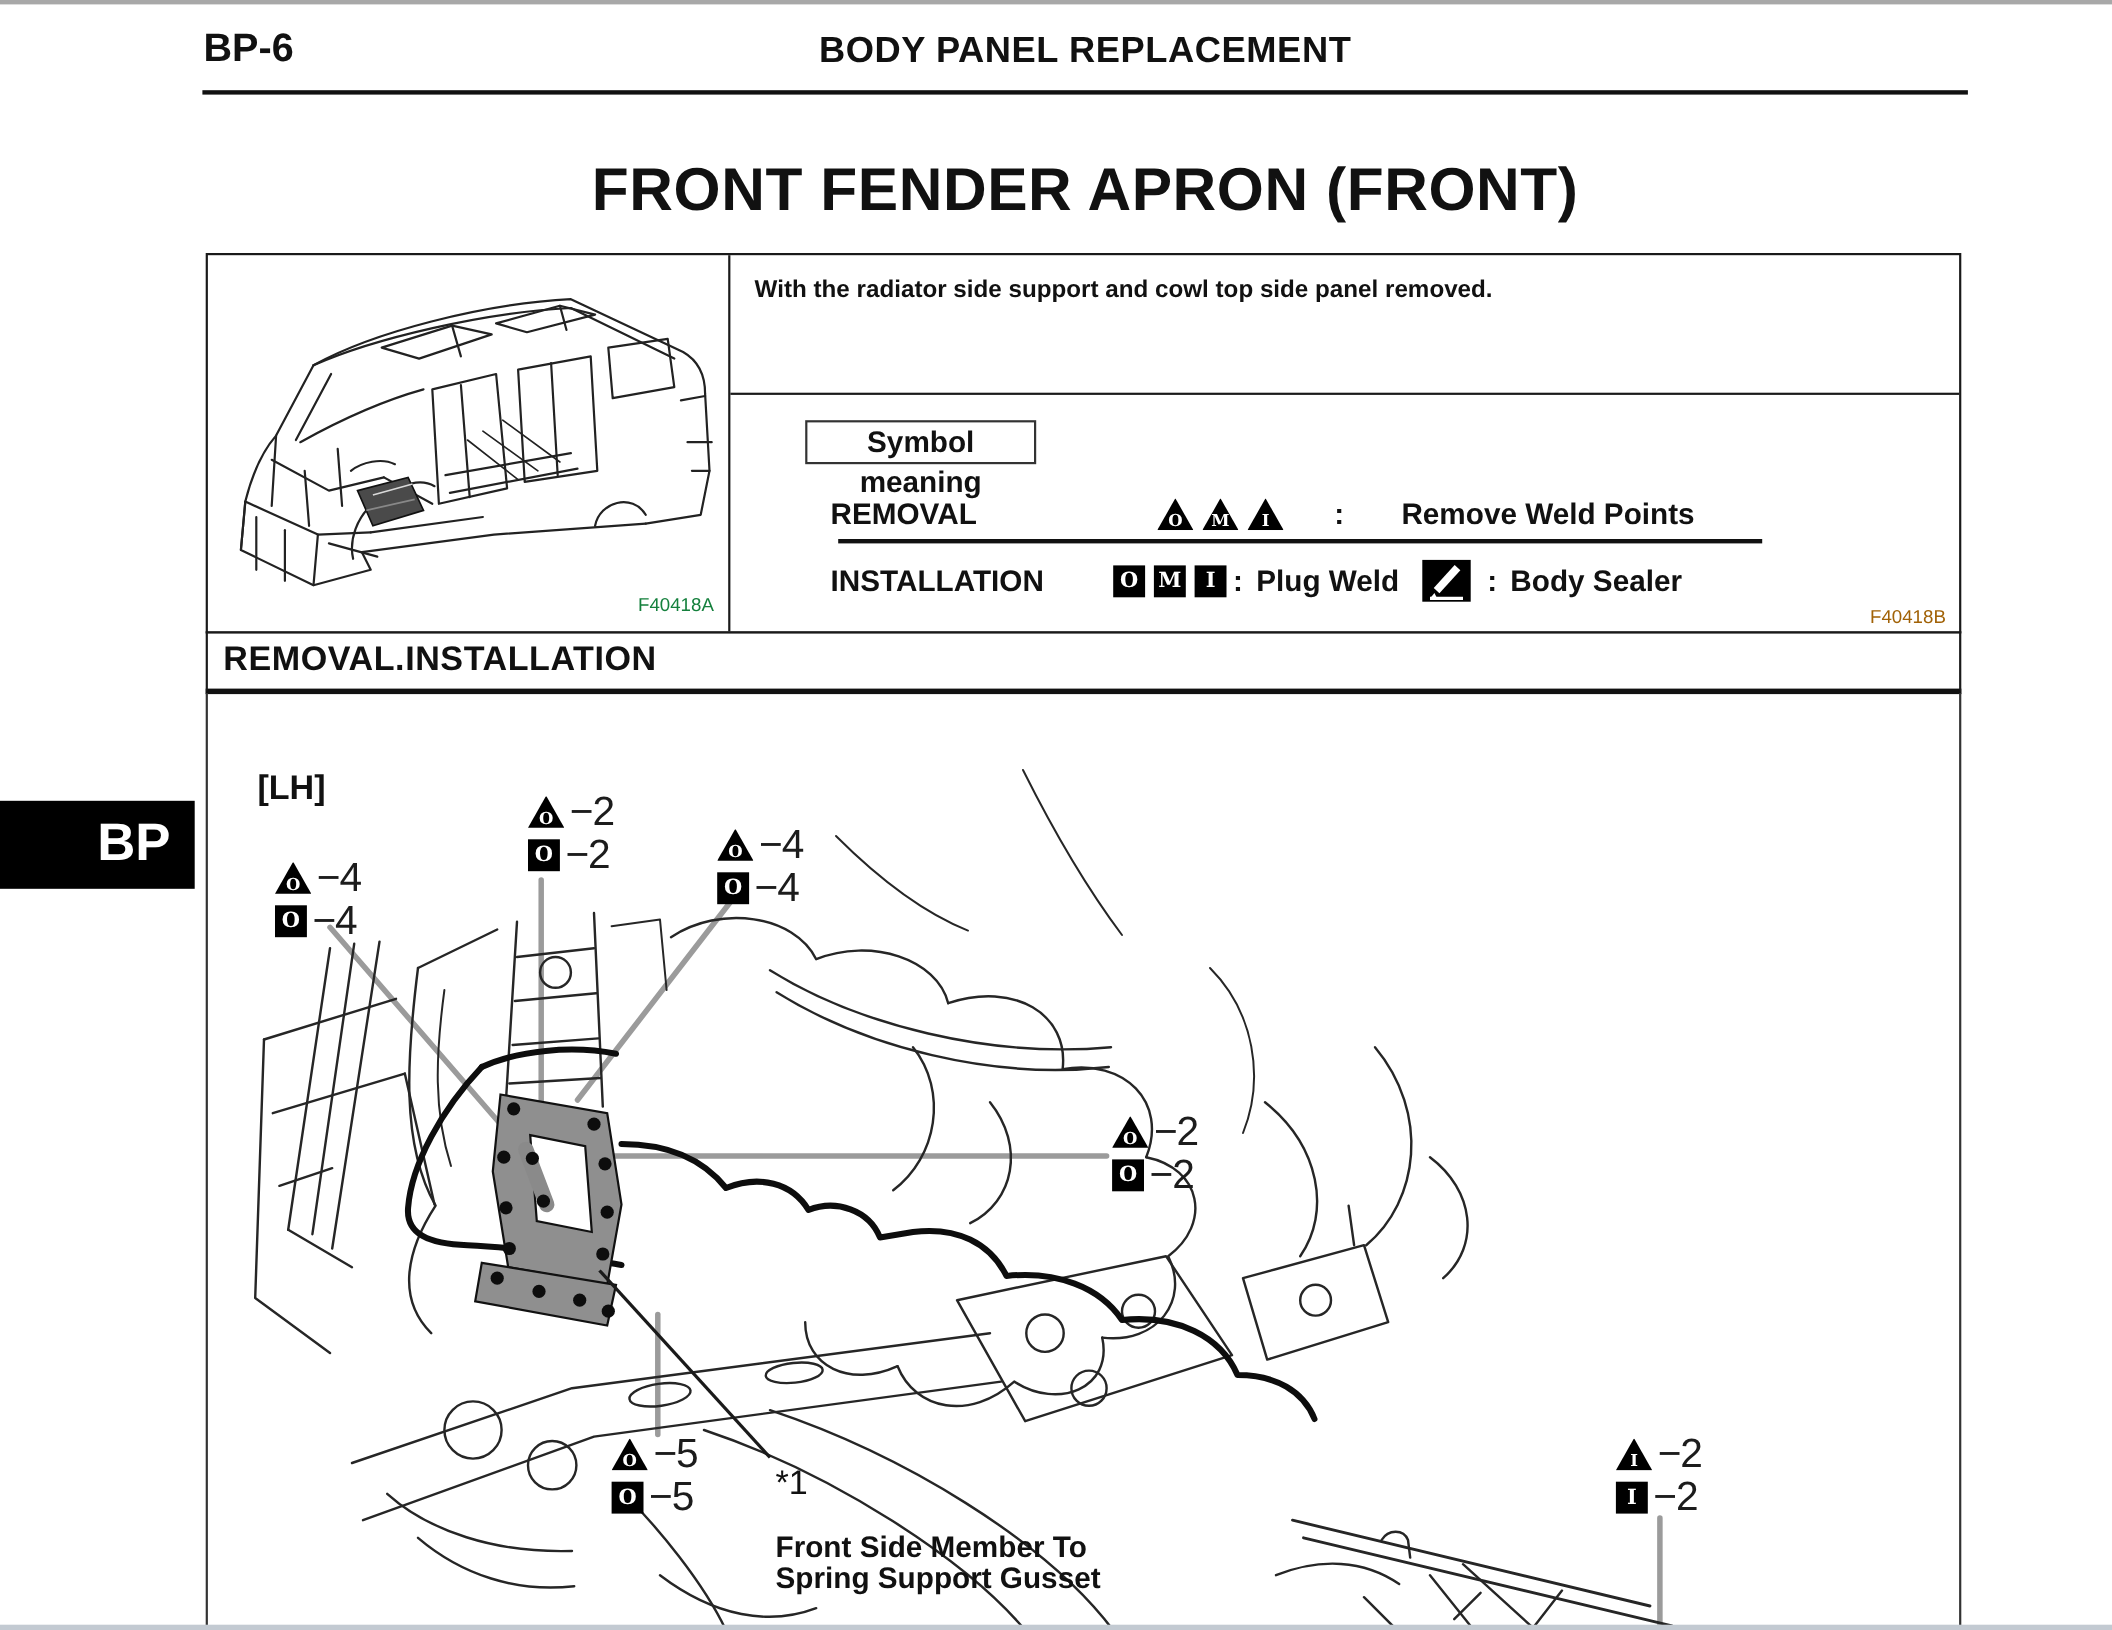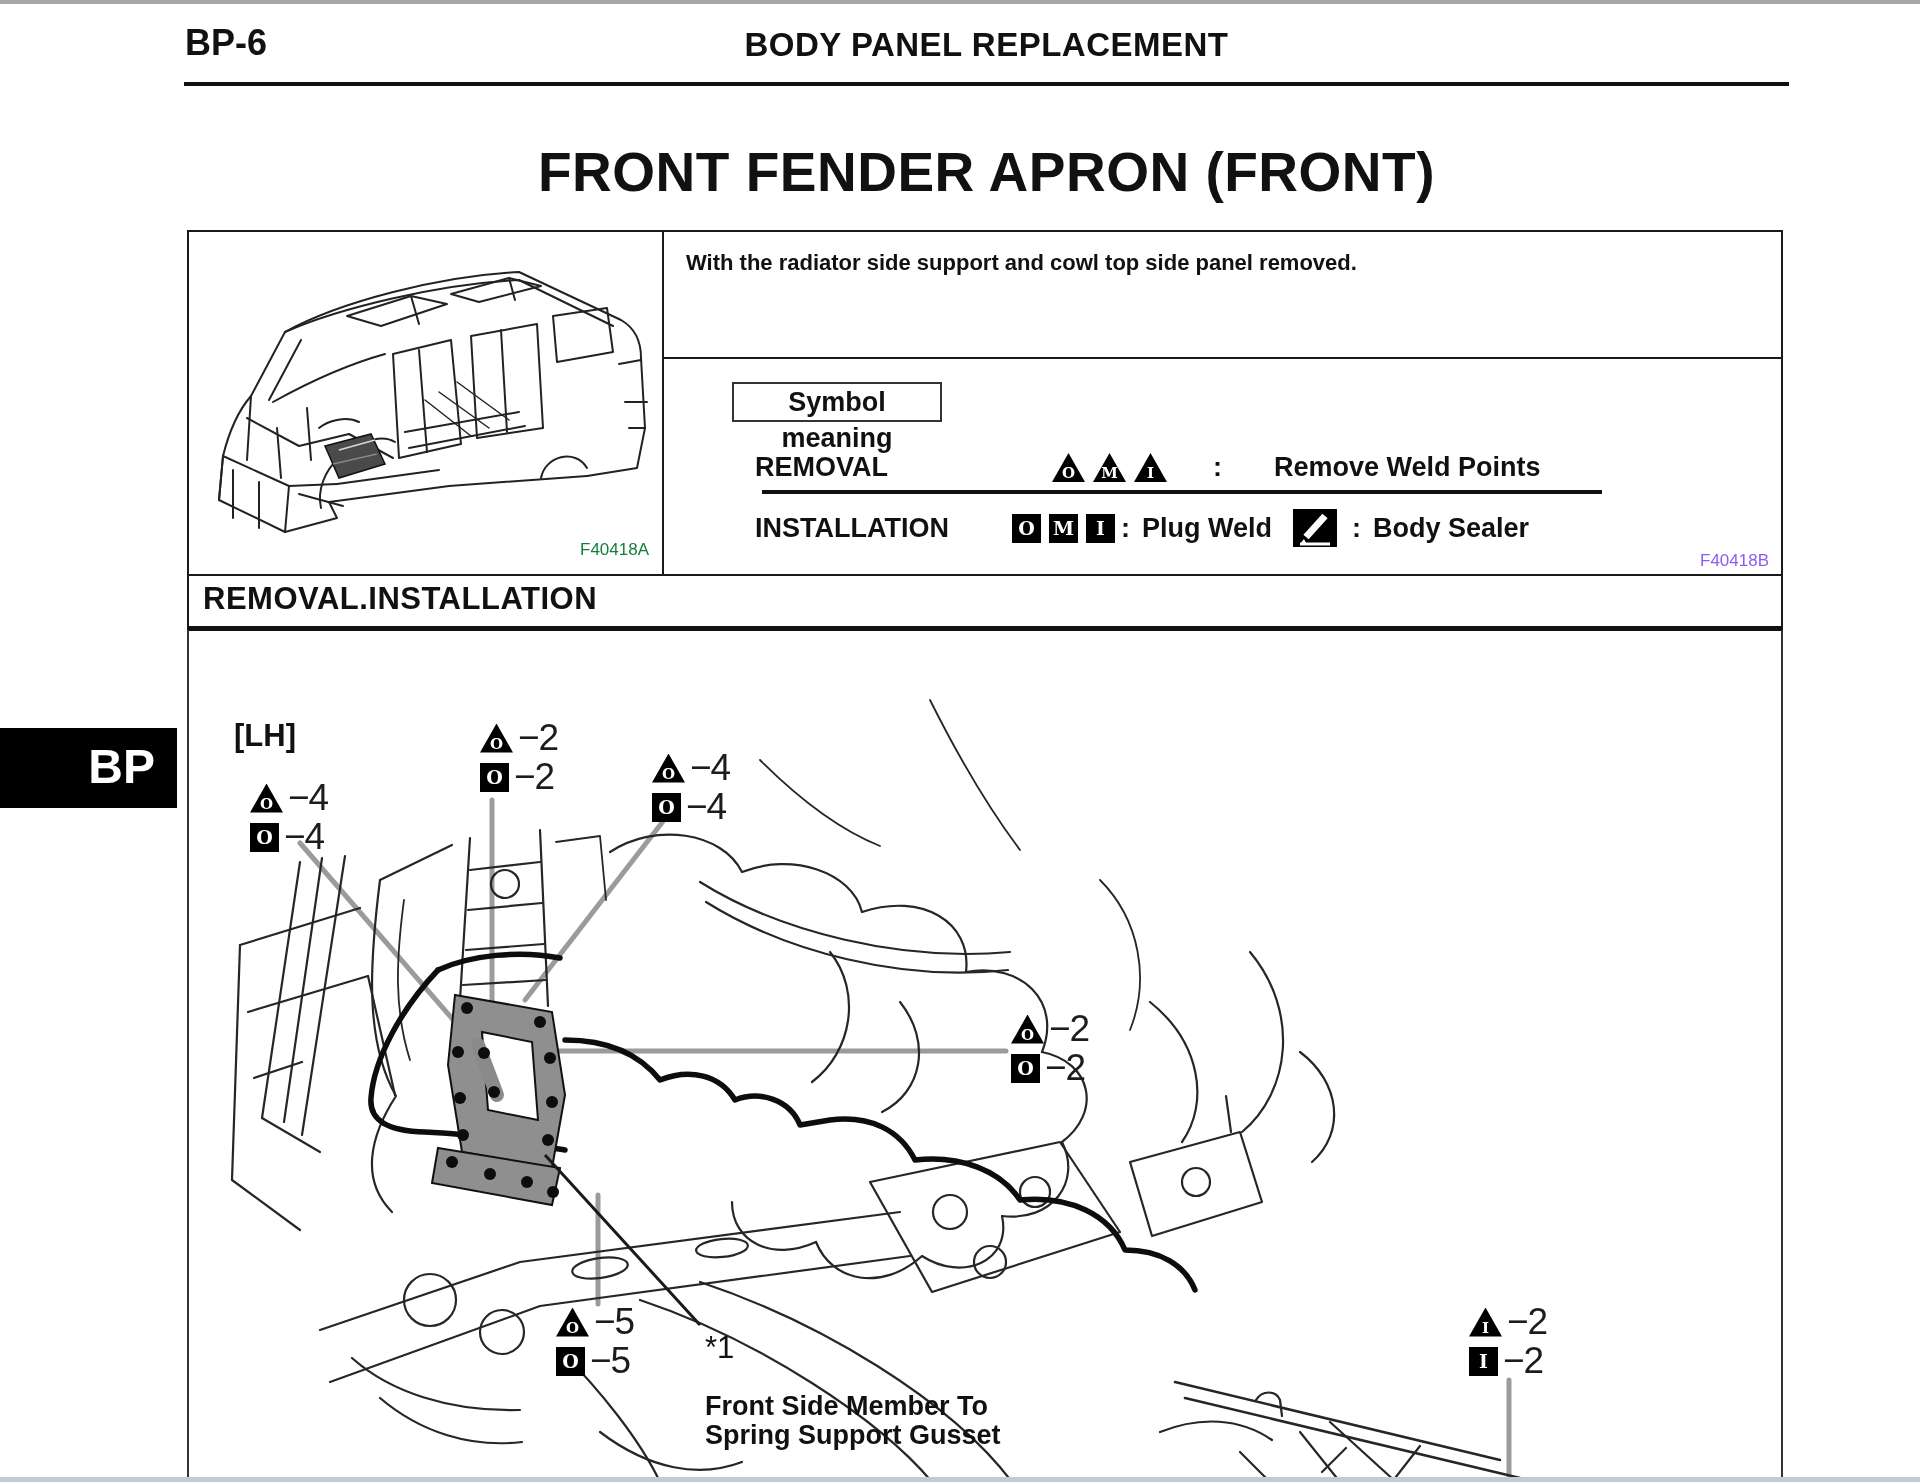--- a/index.html
+++ b/index.html
@@ -13,21 +13,21 @@
   #page-code{left:185px;top:22px;font-size:36px;font-weight:bold;}
   #header-title{left:184px;top:26px;width:1605px;text-align:center;font-size:33px;font-weight:bold;letter-spacing:.5px;}
   #header-rule{left:184px;top:82px;width:1605px;height:4px;background:#111;}
   #page-title{left:184px;top:140px;width:1605px;text-align:center;font-size:55px;font-weight:bold;letter-spacing:.5px;}
   
   #figure-box{left:187px;top:230px;width:1592px;height:342px;border:2px solid #1a1a1a;}
   #fb-vdiv{left:473px;top:0;bottom:0;width:2px;background:#1a1a1a;}
   #fb-hdiv{left:475px;top:125px;right:0;height:2px;background:#1a1a1a;}
   #note-text{left:497px;top:18px;width:1060px;font-size:22px;font-weight:bold;}
   #figure-ref-a{left:360px;top:308px;width:100px;text-align:right;font-size:17px;color:#15803d;}
-  #figure-ref-b{right:12px;bottom:3px;font-size:17px;color:#8b5cf6;}
+  #figure-ref-b{right:12px;bottom:3px;font-size:17px;color:#a16207;}
   #symbol-meaning-box{left:543px;top:150px;width:206px;height:36px;border:2px solid #333;
       font-size:27px;font-weight:bold;text-align:center;line-height:36px;}
   .legend-row{left:566px;display:flex;align-items:center;}
   #legend-removal-row{top:220px;gap:40px;}
   #legend-install-row{top:276px;}
   .legend-label{width:257px;font-size:27px;font-weight:bold;}
   .legend-colon{font-size:27px;font-weight:bold;margin:0 12px 0 6px;}
   .legend-meaning{font-size:27px;font-weight:bold;}
   #legend-underline{left:573px;top:258px;width:840px;height:4px;background:#111;}
   
@@ -304,21 +304,21 @@
         <circle cx="490" cy="1174" r="6"></circle>
       <circle cx="527" cy="1182" r="6"></circle>
         <circle cx="553" cy="1192" r="6"></circle>
       <circle cx="484" cy="1053" r="6"></circle>
         <circle cx="494" cy="1092" r="6"></circle>
     </g>
 
     <line x1="700" y1="1325" x2="545" y2="1155" stroke="#1a1a1a" stroke-width="3"></line>
   </svg>
 
-  <div class="abs" id="position-label" style="left:234px;top:698px;font-size:31px;font-weight:bold;margin-top:20px;">[LH]</div>
+  <div class="abs" id="position-label" style="left:234px;top:698px;font-size:31px;font-weight:bold;">[LH]</div>
 
   <div class="abs callout" id="co-upper-left">
     <div class="callout-row">
       <span class="tri">
           <i>O</i>
         </span>
       <span class="val">−4</span>
     </div>
     <div class="callout-row">
       <span class="sq">O</span>

